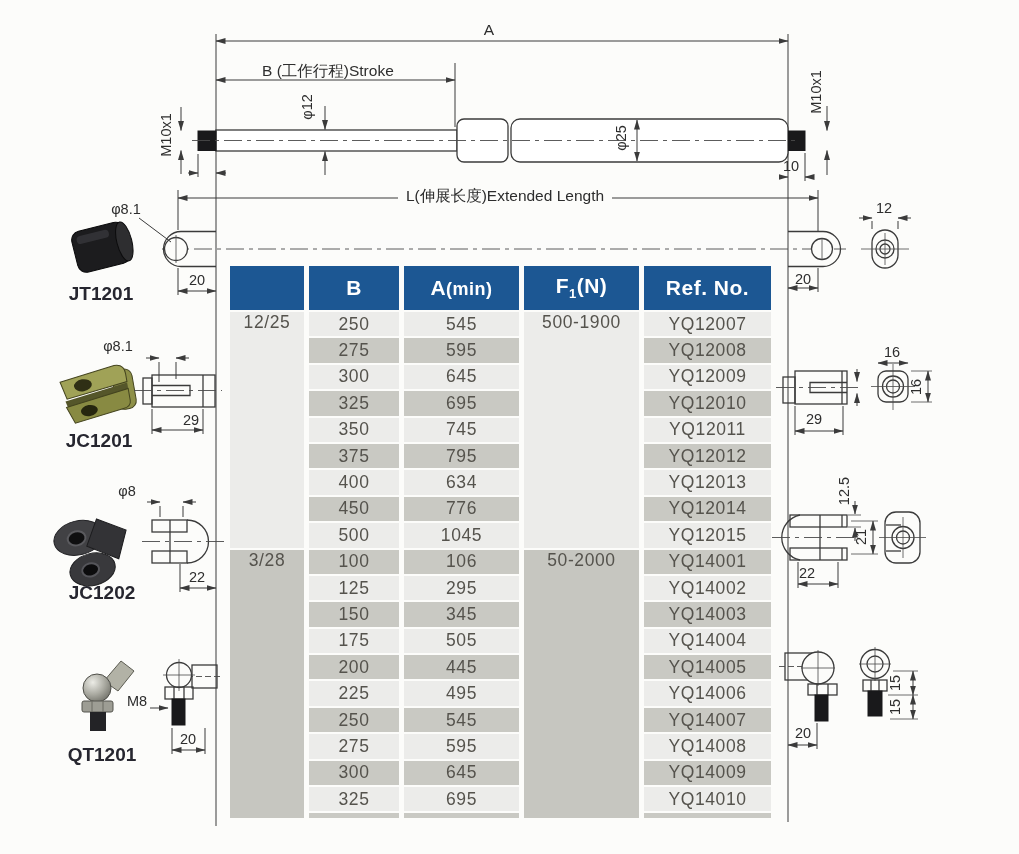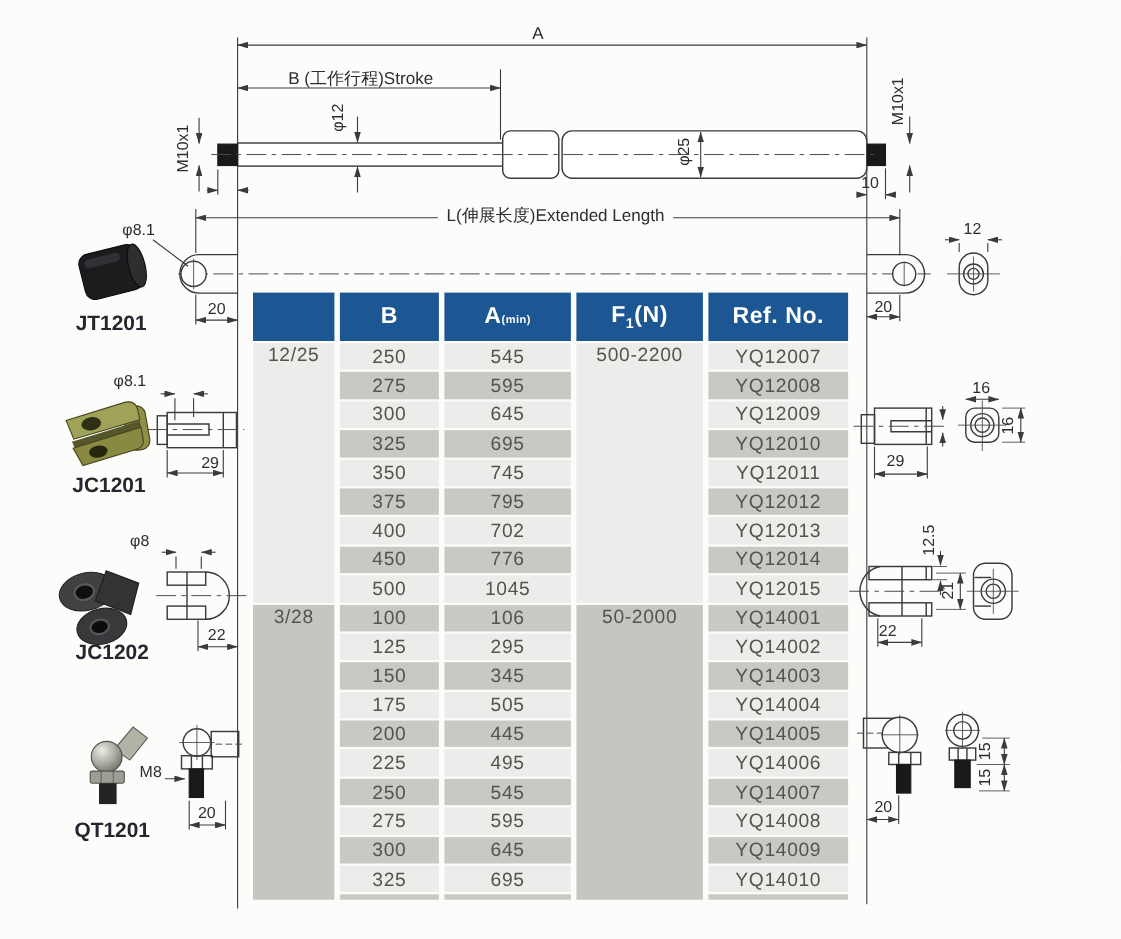--- a/index.html
+++ b/index.html
@@ -18,21 +18,21 @@
   .d2{marker-start:url(#ar);marker-end:url(#ar);}
   .d1{marker-end:url(#ar);}
   .dt{font-family:"Liberation Sans",sans-serif;font-size:14.5px;fill:#2d2d2d;text-anchor:middle;}
   .dtl{font-size:15.5px;}
   .pl{font-family:"Liberation Sans",sans-serif;font-size:19px;font-weight:bold;fill:#26262f;text-anchor:middle;}
   
   #tableWrap{position:absolute;left:225px;top:264px;width:556px;height:554px;overflow:hidden;}
   table.spec{border-collapse:separate;border-spacing:5px 2px;table-layout:fixed;}
   table.spec th{background:#1c5793;color:#fff;height:44px;font-size:21px;font-weight:bold;
     text-align:center;padding:0;letter-spacing:0.5px;}
-  table.spec th .small{font-size:10px;font-weight:bold;}
+  table.spec th .small{font-size:18px;font-weight:bold;}
   table.spec th sub{font-size:13px;}
   table.spec td{height:24.4px;font-size:17.5px;color:#55534d;text-align:center;padding:0;
     letter-spacing:0.6px;overflow:hidden;white-space:nowrap;}
   tr.lt td.c{background:#ececea;}
   tr.dk td.c{background:#c9c9c3;}
   td.grp1{background:#ececea;vertical-align:top;padding-top:25px;}
   td.grp2{background:#c6c6c0;vertical-align:top;padding-top:185px;}
 </style>
 </head>
 <body>
@@ -318,21 +318,21 @@
     <th></th>
     <th>B</th>
     <th><span>A</span><span class="small">(min)</span></th>
     <th><span>F</span><sub>1</sub><span>(N)</span></th>
     <th>Ref. No.</th>
   </tr>
   <tr class="lt">
     <td class="grp1" rowspan="9">12/25</td>
     <td class="c">250</td>
     <td class="c">545</td>
-    <td class="grp1" rowspan="9">500-2200</td>
+    <td class="grp1" rowspan="9">500-1900</td>
     <td class="c">YQ12007</td>
   </tr>
   <tr class="dk">
             <td class="c">275</td>
             <td class="c">595</td>
             <td class="c">YQ12008</td>
           </tr>
   <tr class="lt">
             <td class="c">300</td>
             <td class="c">645</td>
@@ -348,21 +348,21 @@
             <td class="c">745</td>
             <td class="c">YQ12011</td>
           </tr>
   <tr class="dk">
             <td class="c">375</td>
             <td class="c">795</td>
             <td class="c">YQ12012</td>
           </tr>
   <tr class="lt">
             <td class="c">400</td>
-            <td class="c">702</td>
+            <td class="c">634</td>
             <td class="c">YQ12013</td>
           </tr>
   <tr class="dk">
             <td class="c">450</td>
             <td class="c">776</td>
             <td class="c">YQ12014</td>
           </tr>
   <tr class="lt">
             <td class="c">500</td>
             <td class="c">1045</td>

